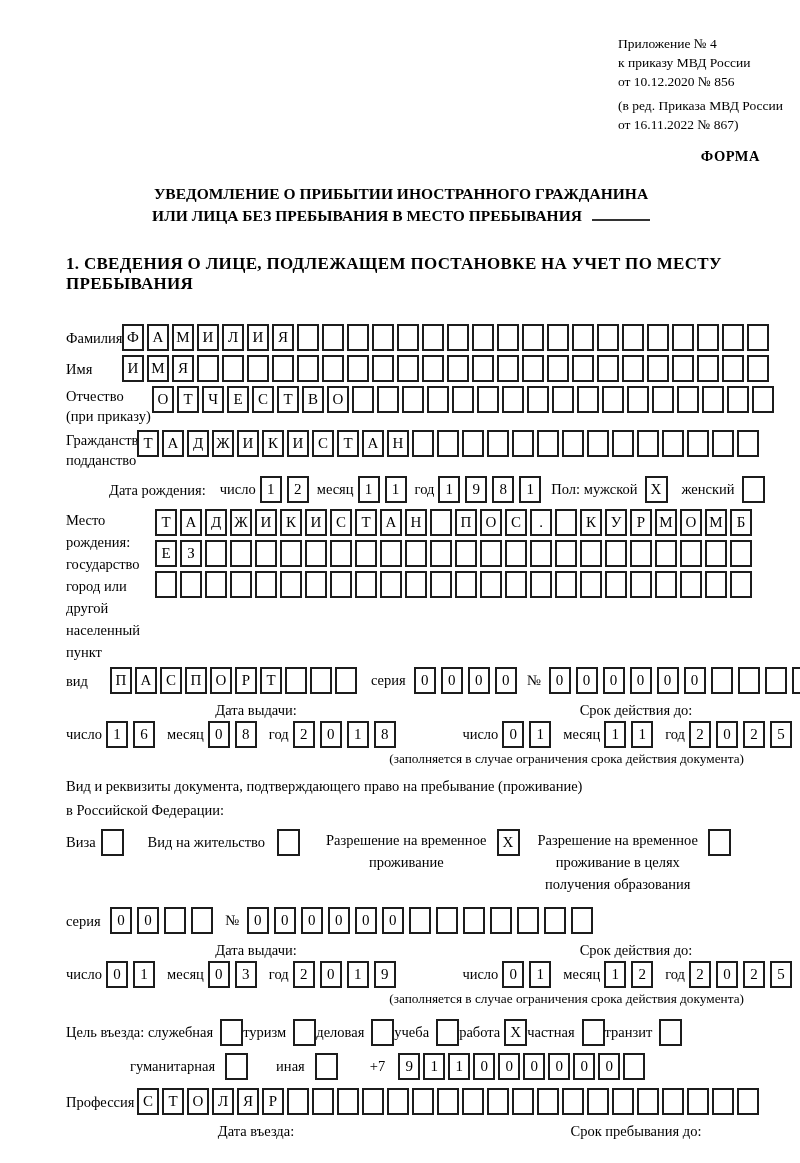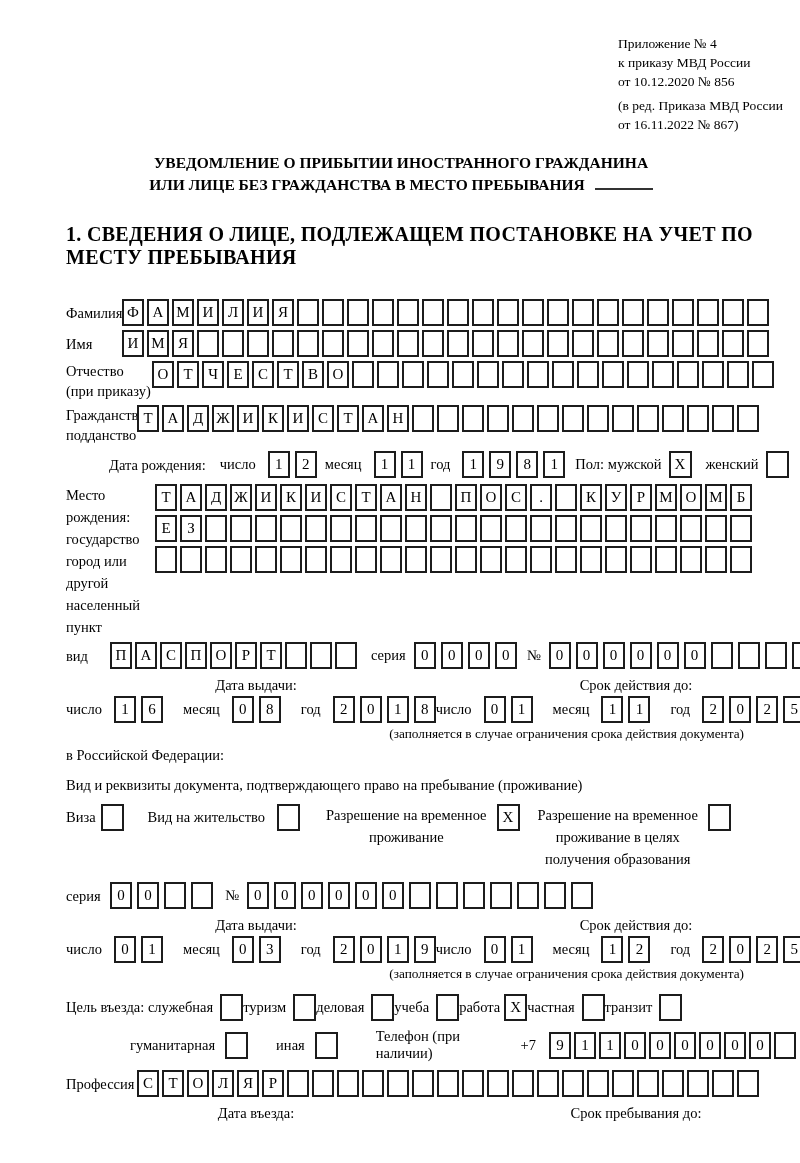--- a/index.html
+++ b/index.html
@@ -6,34 +6,34 @@
   body{width:800px;height:1163px;overflow:hidden;color:#000;
        font-family:"Liberation Serif","DejaVu Serif",serif;font-size:14.5px;}
   .page{position:relative;width:800px;height:1163px;box-sizing:border-box;
         padding:34px 4px 0 66px;}
   
   .top-note{margin-left:552px;font-size:13.5px;line-height:19px;}
   .top-note .rev{margin-top:5px;}
   .forma{text-align:right;padding-right:36px;font-weight:bold;font-size:14.5px;margin-top:14px;letter-spacing:.5px;}
   .title{text-align:center;font-weight:bold;font-size:15.5px;line-height:22px;margin:18px 60px 0 0;}
   .title-underline{display:inline-block;width:58px;border-bottom:2.5px solid #333;margin-left:10px;vertical-align:baseline;}
-  .sec-heading{font-weight:bold;font-size:20px;margin-top:27px;letter-spacing:.3px;}
+  .sec-heading{font-weight:bold;font-size:17px;margin-top:27px;letter-spacing:.3px;}
   
   .frow{display:flex;align-items:center;margin-top:4px;}
   .frow.top{align-items:flex-start;}
   .label{flex:none;line-height:20px;}
   .lbl2{line-height:20px;}
   .cells{display:inline-flex;gap:3px;flex:none;}
   .cells.gap{gap:5px;}
   .cell{display:inline-flex;flex:none;justify-content:center;align-items:center;
         width:22px;height:27px;box-sizing:border-box;border:2px solid #1c1c1c;
         font-size:15px;background:#fff;}
   .cb{display:inline-flex;flex:none;justify-content:center;align-items:center;
       width:23px;height:27px;box-sizing:border-box;border:2px solid #1c1c1c;font-size:15px;}
-  .dgroup{display:inline-flex;align-items:center;gap:12px;justify-content:flex-end;}
+  .dgroup{display:inline-flex;align-items:center;gap:4px;justify-content:flex-end;}
   .dsub{margin-left:8px;}
   .dates-head{display:flex;margin-top:8px;font-size:14.5px;font-family:Liberation Serif, serif;}
   .dates-head .dh1{width:380px;text-align:center;}
   .dates-head .dh2{flex:1;text-align:center;padding-left:30px;}
   .dates-row{display:flex;justify-content:space-between;width:726px;margin-top:2px;}
   .small-note{font-size:13.3px;text-align:right;padding-right:52px;margin-top:3px;}
   .doc-head{text-align:center;font-weight:bold;margin-top:6px;padding-right:60px;}
   .plain-line{margin-top:9px;line-height:21px;}
   .permit-row{display:flex;align-items:flex-start;margin-top:8px;}
   .pblock{text-align:center;line-height:22px;}
@@ -49,24 +49,25 @@
   <div class="top-note">
     <div>Приложение № 4</div>
     <div>к приказу МВД России</div>
     <div>от 10.12.2020 № 856</div>
     <div class="rev">
       <div>(в ред. Приказа МВД России</div>
       <div>от 16.11.2022 № 867)</div>
     </div>
   </div>
 
+  <div class="forma">ФОРМА</div>
 
   <div class="title">
     <div>УВЕДОМЛЕНИЕ О ПРИБЫТИИ ИНОСТРАННОГО ГРАЖДАНИНА</div>
-    <div><span>ИЛИ ЛИЦЕ БЕЗ ГРАЖДАНСТВА В МЕСТО ПРЕБЫВАНИЯ</span><span class="title-underline"></span></div>
+    <div><span>ИЛИ ЛИЦА БЕЗ ПРЕБЫВАНИЯ В МЕСТО ПРЕБЫВАНИЯ</span><span class="title-underline"></span></div>
   </div>
 
   <div class="sec-heading">1. СВЕДЕНИЯ О ЛИЦЕ, ПОДЛЕЖАЩЕМ ПОСТАНОВКЕ НА УЧЕТ ПО МЕСТУ ПРЕБЫВАНИЯ</div>
 
   <div class="frow" style="margin-top:30px;">
     <span class="label" style="width:56px;">Фамилия</span>
     <span class="cells">
         <span class="cell">Ф</span>
         <span class="cell">А</span>
         <span class="cell">М</span>
@@ -396,22 +397,22 @@
       <span class="cells gap">
           <span class="cell">2</span>
           <span class="cell">0</span>
           <span class="cell">2</span>
           <span class="cell">5</span>
         </span>
     </span>
   </div>
   <div class="small-note">(заполняется в случае ограничения срока действия документа)</div>
 
+  <div class="plain-line">Вид и реквизиты документа, подтверждающего право на пребывание (проживание)</div>
   <div class="plain-line" style="margin-top:3px;">в Российской Федерации:</div>
-  <div class="plain-line">Вид и реквизиты документа, подтверждающего право на пребывание (проживание)</div>
 
   <div class="permit-row">
     <span class="pair" style="gap:5px;">
       <span>Виза</span>
       <span class="cb"></span>
     </span>
     <span class="pair" style="margin-left:24px;gap:12px;">
       <span>Вид на жительство</span>
       <span class="cb"></span>
     </span>
@@ -537,21 +538,20 @@
 
   <div class="human-row">
     <span class="pair" style="gap:10px;">
       <span>гуманитарная</span>
       <span class="cb"></span>
     </span>
     <span class="pair" style="margin-left:22px;gap:10px;">
       <span>иная</span>
       <span class="cb"></span>
     </span>
-    <span style="margin-left:32px;">Телефон (при наличии)</span>
     <span style="margin-left:26px;margin-right:7px;">+7</span>
     <span class="cells">
         <span class="cell">9</span>
         <span class="cell">1</span>
         <span class="cell">1</span>
         <span class="cell">0</span>
         <span class="cell">0</span>
         <span class="cell">0</span>
         <span class="cell">0</span>
         <span class="cell">0</span>

